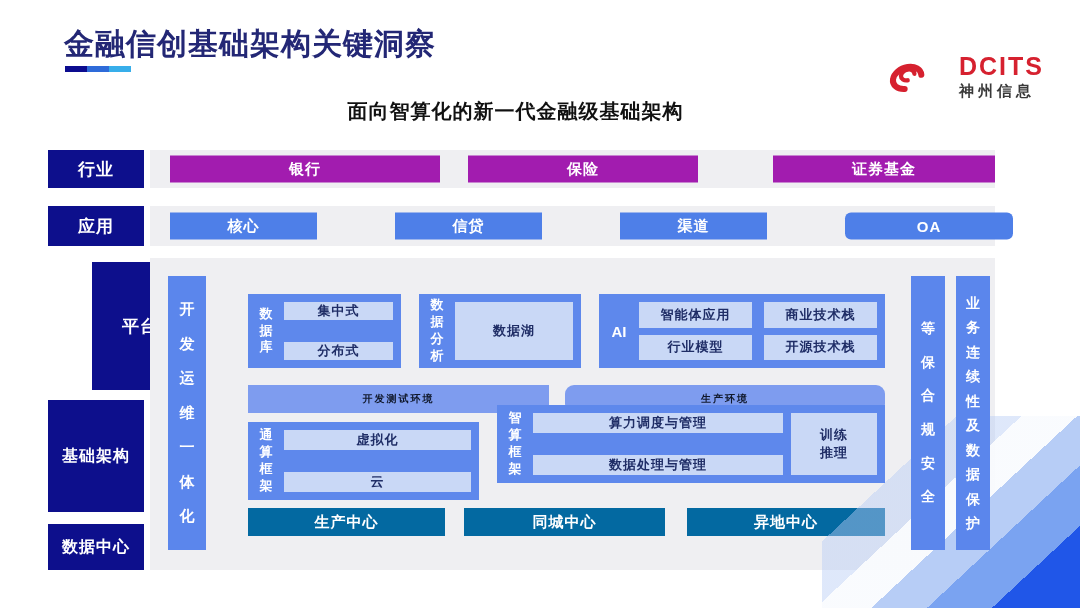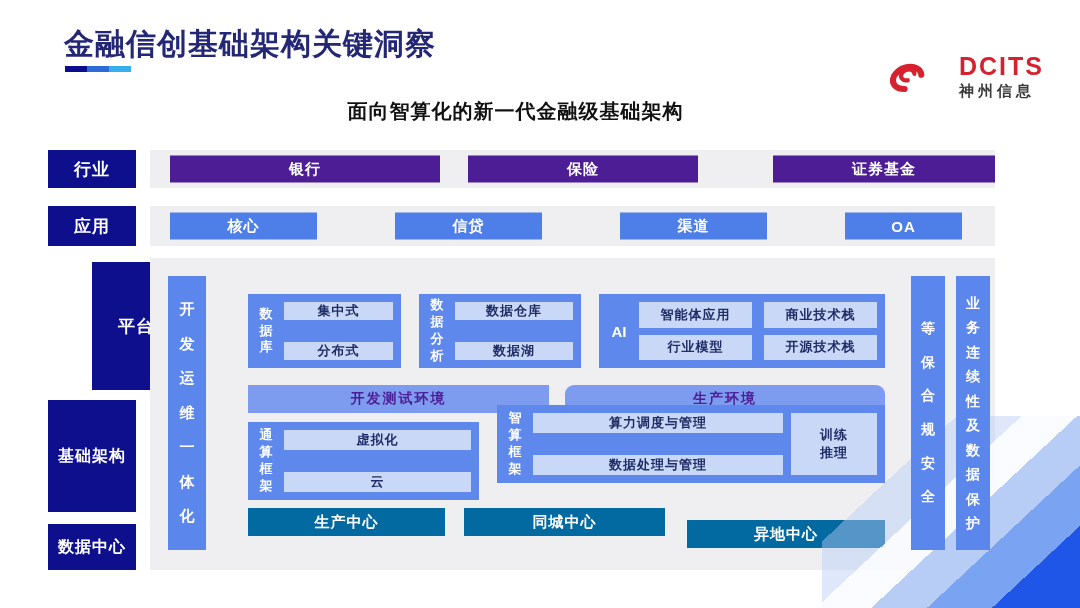--- a/index.html
+++ b/index.html
@@ -19,39 +19,39 @@
   .logo { position:absolute; right:36px; top:16px; display:flex; align-items:center; gap:24px;margin-top:32px; }
   .logo-text { display:flex; flex-direction:column; line-height:1.1; }
   .logo-brand { font-size:25px; font-weight:bold; color:#d6212f; letter-spacing:2px; }
   .logo-company { font-size:15px; font-weight:bold; color:#3a3a3a; letter-spacing:4px; margin-top:2px; }
   .subtitle {
     position:absolute; left:0; right:60px; top:98px; text-align:center;
     font-size:20px; font-weight:bold; color:#111111; letter-spacing:1px;padding-left:11px;
   }
   
   .layer {
-    position:absolute; left:48px; width:88px; background:#0d0f8c; color:#ffffff;
+    position:absolute; left:48px; width:96px; background:#0d0f8c; color:#ffffff;
     font-weight:bold; font-size:17px; display:flex; align-items:center; justify-content:center;
     letter-spacing:1px;
   }
   .layer-industry { top:150px; height:38px; }
   .layer-application { top:206px; height:40px; }
   .layer-platform { top:262px; height:128px;margin-left:44px; }
   .layer-infra { top:400px; height:112px; font-size:16px; }
   .layer-dc { top:524px; height:46px; font-size:16px; }
   
   .strip { position:absolute; left:150px; width:845px; background:#efeff2; }
   .strip1 { top:150px; height:38px; }
   .strip2 { top:206px; height:40px; }
   .chip {
     position:absolute; top:50%; transform:translateY(-50%); height:27px;
     display:flex; align-items:center; justify-content:center;
     color:#ffffff; font-weight:bold; font-size:15px; letter-spacing:1px;
   }
-  .chip-indigo { background:#4c1d95; }
+  .chip-indigo { background:#a21caf; }
   .chip-blue { background:#4e7fe8; }
   
   .panel { position:absolute; left:150px; top:258px; width:845px; height:312px; background:#efeff2; }
   .vbar {
     position:absolute; top:18px; height:274px; background:#5b86ec; color:#ffffff;
     font-weight:bold; display:flex; align-items:center; justify-content:center; z-index:5;
   }
   .vbar-devops { left:18px; width:38px; font-size:15px; }
   .vbar-right1 { left:761px; width:34px; font-size:14px; }
   .vbar-right2 { left:806px; width:34px; font-size:14px; }
@@ -72,37 +72,37 @@
   .pill {
     flex:1; background:#c9d8f6; color:#1f2d66; font-weight:bold; font-size:13px;
     display:flex; align-items:center; justify-content:center; letter-spacing:1px;
   }
   .sec-db  { left:98px;  top:36px; width:153px; height:74px; }
   .sec-da  { left:269px; top:36px; width:162px; height:74px; }
   .sec-ai  { left:449px; top:36px; width:286px; height:74px; }
   .ai-label { font-size:15px; flex:0 0 24px; }
   .ai-grid { flex:1; display:grid; grid-template-columns:1fr 1fr; gap:7px 12px; }
   .envbar {
-    position:absolute; top:127px; height:28px; background:#7e9cef; color:#4c1d95;
-    font-weight:bold; font-size:14px; display:flex; align-items:center; justify-content:center;
+    position:absolute; top:127px; height:28px; background:#7e9cef; color:#0f172a;
+    font-weight:bold; font-size:10px; display:flex; align-items:center; justify-content:center;
     letter-spacing:2px;
   }
   .env-dev { left:98px; width:301px; }
   .env-prod { left:415px; width:320px;border-radius:9px; }
   .sec-gc { left:98px;  top:164px; width:231px; height:78px; }
   .sec-ic { left:347px; top:147px; width:388px; height:78px; }
   .side-pill { flex:0 0 86px; white-space:pre-line; line-height:1.35; text-align:center; }
   .center-btn {
     position:absolute; top:250px; height:28px; background:#0369a1; color:#ffffff;
     font-weight:bold; font-size:15px; display:flex; align-items:center; justify-content:center;
     letter-spacing:1px;
   }
   .cb1 { left:98px; width:197px; }
   .cb2 { left:314px; width:201px; }
-  .cb3 { left:537px; width:198px;margin-top:12px; }
+  .cb3 { left:537px; width:198px; }
   
   .corner {
     position:absolute; right:0; bottom:0; width:258px; height:192px; z-index:4; pointer-events:none;
     background:linear-gradient(137deg,
       rgba(0,0,0,0) 0 29%,
       rgba(183,204,245,0.45) 29% 43%,
       rgba(249,251,254,0.92) 43% 55%,
       #b7cdf6 55% 67%,
       #7aa3f1 67% 81%,
       #2056e8 81% 100%);
@@ -144,21 +144,21 @@
   <div class="strip strip1">
     <div class="chip chip-indigo" style="left:20px;width:270px;">银行</div>
     <div class="chip chip-indigo" style="left:318px;width:230px;">保险</div>
     <div class="chip chip-indigo" style="left:623px;width:222px;">证券基金</div>
   </div>
 
   <div class="strip strip2">
     <div class="chip chip-blue" style="left:20px;width:147px;">核心</div>
     <div class="chip chip-blue" style="left:245px;width:147px;">信贷</div>
     <div class="chip chip-blue" style="left:470px;width:147px;">渠道</div>
-    <div class="chip chip-blue" style="left:695px;width:117px;">OA</div>
+    <div class="chip chip-blue" style="left:695px;width:168px;border-radius:6px;">OA</div>
   </div>
 
   <div class="panel">
 
     <div class="vbar vbar-devops">
       <span class="vtext">开发运维一体化</span>
     </div>
 
     <div class="section sec-db">
       <div class="section-label">
@@ -168,21 +168,20 @@
         <div class="pill">集中式</div>
         <div class="pill">分布式</div>
       </div>
     </div>
 
     <div class="section sec-da">
       <div class="section-label">
         <span class="vtext">数据分析</span>
       </div>
       <div class="pill-col">
-        <div class="pill">数据仓库</div>
         <div class="pill">数据湖</div>
       </div>
     </div>
 
     <div class="section sec-ai">
       <div class="section-label ai-label">AI</div>
       <div class="ai-grid">
         <div class="pill">智能体应用</div>
         <div class="pill">商业技术栈</div>
         <div class="pill">行业模型</div>

